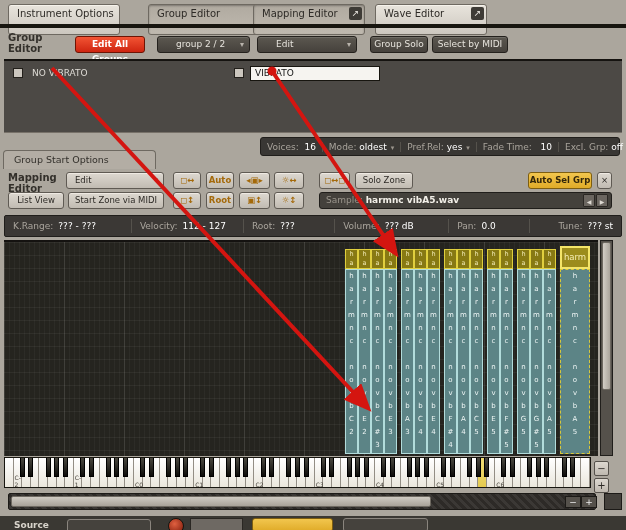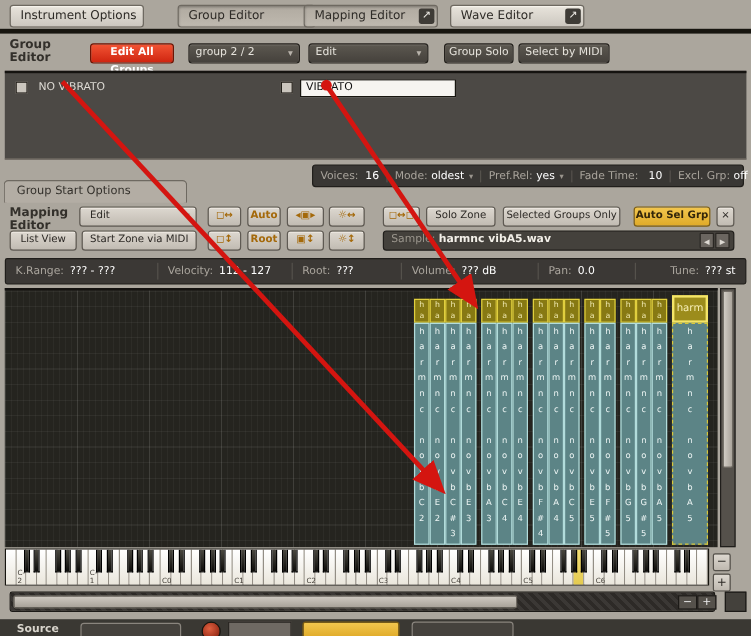--- a/index.html
+++ b/index.html
@@ -1,33 +1,33 @@
 <!DOCTYPE html>
 <html><head>
 <meta charset="utf-8">
 <style>
   *{margin:0;padding:0;box-sizing:border-box;}
   body{background:#777;font-family:"DejaVu Sans",sans-serif;}
   #app{position:relative;width:626px;height:530px;background:#aba69d;overflow:hidden;font-family:"DejaVu Sans",sans-serif;}
   .abs{position:absolute;}
   
-  .tab{position:absolute;top:4px;height:19px;border:1px solid #6e6961;border-radius:3px;
+  .tab{position:absolute;top:4px;height:31px;border:1px solid #6e6961;border-radius:3px;
        background:linear-gradient(#e8e4dc,#ccc7bf);color:#2e2b27;font-size:10px;line-height:17px;
        padding-left:8px;box-shadow:inset 0 1px 0 #f6f3ec;}
   .tab.pressed{background:linear-gradient(#b0aaa0,#bfb9af);box-shadow:inset 0 1px 2px rgba(0,0,0,.3);}
   .popout{position:absolute;top:2px;right:2px;width:13px;height:13px;background:#3e3b36;border-radius:2px;
           color:#ece9e3;font-size:9px;line-height:13px;text-align:center;}
   .blackbar{position:absolute;left:0;top:24px;width:626px;height:4px;background:#17150f;}
   .seclabel{position:absolute;font-size:10px;font-weight:bold;color:#33302b;line-height:11px;}
   
   .btn-red{position:absolute;background:linear-gradient(#f25434,#cf2510);border:1px solid #6e1404;border-radius:3px;
            color:#fff;font-size:9px;font-weight:bold;text-align:center;line-height:15px;}
   .btn-dark,.dd{position:absolute;background:linear-gradient(#5c5850,#45413c);border:1px solid #24211d;border-radius:3px;
            color:#e6e3dc;font-size:9px;text-align:center;line-height:15px;box-shadow:inset 0 1px 0 rgba(255,255,255,.12);}
-  .dd{text-align:left;padding-left:5px;}
+  .dd{text-align:left;padding-left:18px;}
   .dd .arr{position:absolute;right:5px;top:0;font-size:8px;color:#b8b3ab;line-height:15px;}
   .btn-light{position:absolute;background:linear-gradient(#ddd8d0,#c1bbb2);border:1px solid #5f5a53;border-radius:3px;
            color:#2c2925;font-size:8.5px;text-align:center;line-height:15px;box-shadow:inset 0 1px 0 #efeae3;}
   .btn-amber{position:absolute;background:linear-gradient(#f2c64e,#e0ab28);border:1px solid #7e5e10;border-radius:3px;
            color:#33260a;font-size:8.5px;font-weight:bold;text-align:center;line-height:15px;}
   .oj{color:#a4690a;font-weight:bold;}
   
   .grplist{position:absolute;left:4px;top:59px;width:618px;height:74px;background:#4c4945;
            border-top:2px solid #151310;border-bottom:1px solid #777169;}
   .chk{position:absolute;width:10px;height:10px;background:#cbc6be;border:1px solid #23201b;}
@@ -141,21 +141,20 @@
     <div>Mapping</div>
       <div>Editor</div>
   </div>
   <div class="btn-light" style="left:66px;top:172px;width:98px;height:17px;text-align:left;padding-left:8px;"><span>Edit</span><span style="float:right;margin-right:5px;font-size:7px;color:#6e6961;">▾</span></div>
   <div class="btn-light oj" style="left:173px;top:172px;width:28px;height:17px;">◻↔</div>
   <div class="btn-light oj" style="left:206px;top:172px;width:28px;height:17px;">Auto</div>
   <div class="btn-light oj" style="left:239px;top:172px;width:31px;height:17px;">◂▣▸</div>
   <div class="btn-light oj" style="left:274px;top:172px;width:30px;height:17px;">☼↔</div>
   <div class="btn-light oj" style="left:319px;top:172px;width:31px;height:17px;">◻↔◻</div>
   <div class="btn-light" style="left:355px;top:172px;width:58px;height:17px;text-align:center;">Solo Zone</div>
-  <div class="btn-light" style="left:419px;top:172px;width:98px;height:17px;">Selected Groups Only</div>
   <div class="btn-amber" style="left:528px;top:172px;width:64px;height:17px;">Auto Sel Grp</div>
   <div class="btn-light" style="left:597px;top:172px;width:15px;height:17px;">×</div>
 
   <div class="btn-light" style="left:8px;top:192px;width:56px;height:17px;">List View</div>
   <div class="btn-light" style="left:68px;top:192px;width:96px;height:17px;">Start Zone via MIDI</div>
   <div class="btn-light oj" style="left:173px;top:192px;width:28px;height:17px;">◻↕</div>
   <div class="btn-light oj" style="left:206px;top:192px;width:28px;height:17px;">Root</div>
   <div class="btn-light oj" style="left:239px;top:192px;width:31px;height:17px;">▣↕</div>
   <div class="btn-light oj" style="left:274px;top:192px;width:30px;height:17px;">☼↕</div>
   <div class="smpbar">

